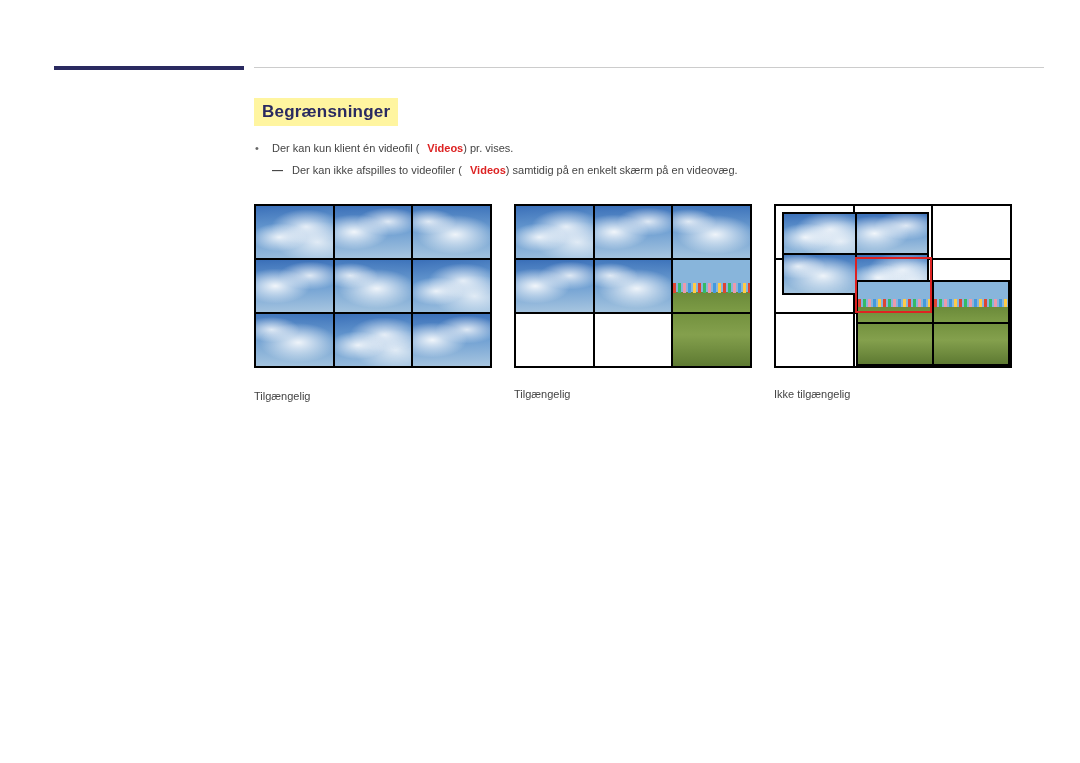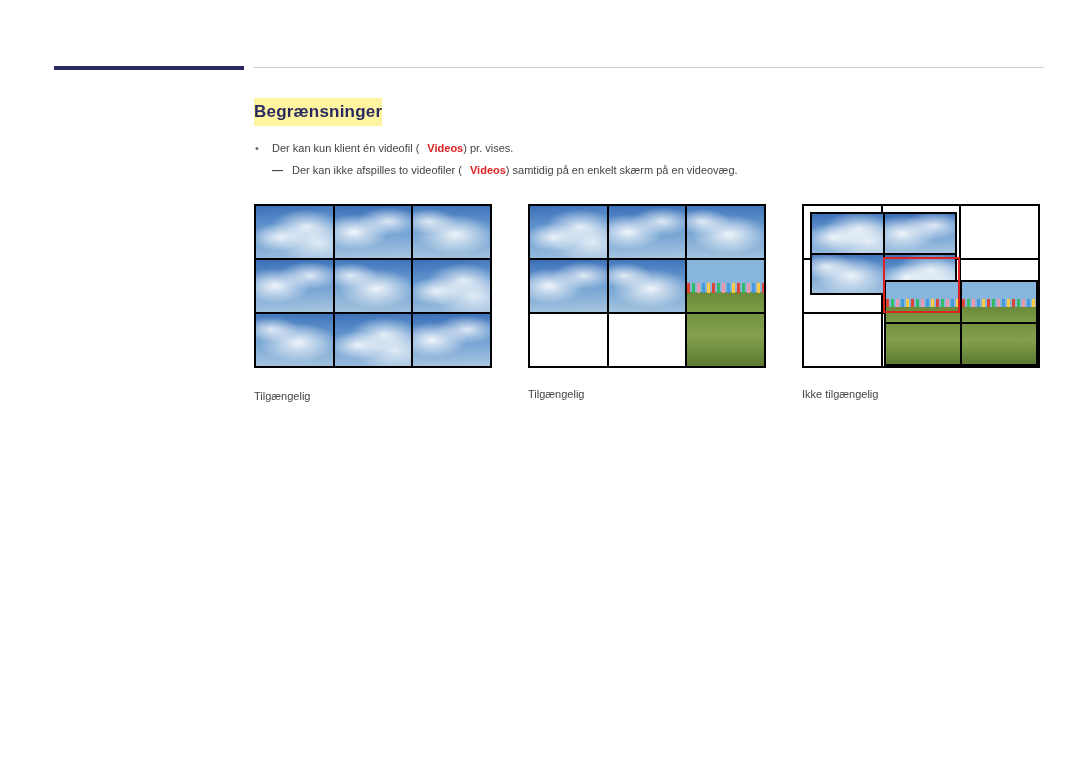--- a/index.html
+++ b/index.html
@@ -29,39 +29,39 @@
     top: 98px;
     right: 36px;
   }
 
   .heading {
     display: inline-block;
     background: #fff5a0;
     color: #2a2a60;
     font-size: 17px;
     font-weight: bold;
-    padding: 4px 0;
+    padding: 4px 8px;
     letter-spacing: 0.2px;
   }
 
   .bullet-block { margin-top: 14px; font-size: 11px; color: #444; line-height: 1.6; }
   .bullet-row { display: flex; gap: 12px; margin-bottom: 4px; }
   .bullet-dot { width: 6px; text-align: center; color: #666; }
   .video-highlight { color: #d22; font-weight: bold; margin-left: 8px; }
   .sub-block { margin-left: 18px; margin-top: 4px; }
   .sub-row { position: relative; padding-left: 20px; }
   .sub-dash { position: absolute; left: 0; top: 0; color: #444; font-weight: bold; }
   .sub-line2 { padding-left: 20px; }
 
   .grids-row {
     position: absolute;
     left: 254px;
     top: 204px;
     display: flex;
-    gap: 36px;
+    gap: 22px;
   }
 
   .grid-wrap { width: 238px; }
   .grid {
     width: 238px;
     height: 164px;
     border: 2px solid #000;
     background: #000;
     display: grid;
     grid-template-columns: 1fr 1fr 1fr;

